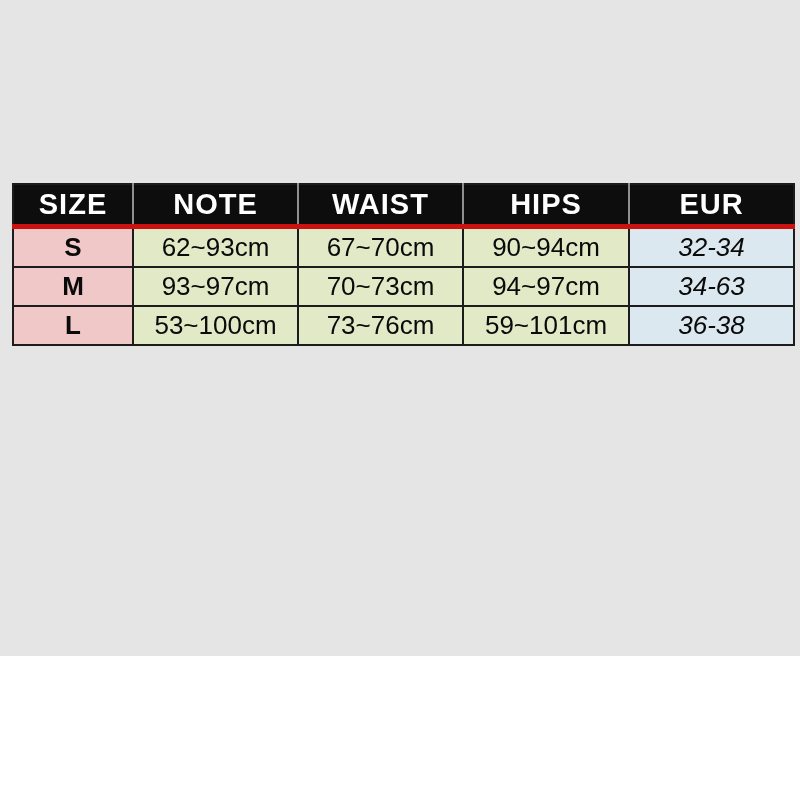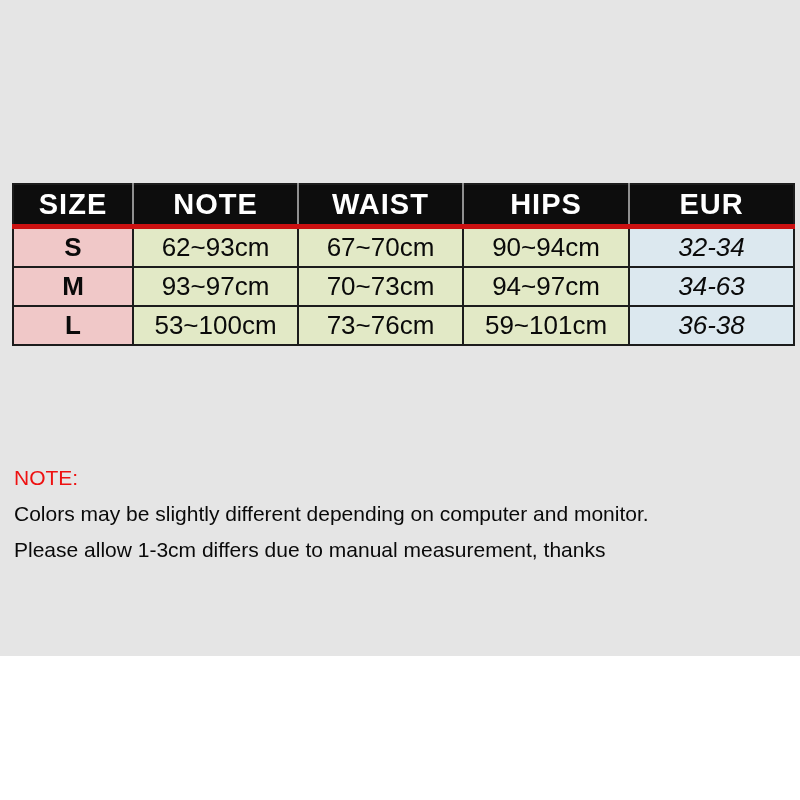--- a/index.html
+++ b/index.html
@@ -116,19 +116,14 @@
         <td class="col-size">L</td>
         <td class="col-measure">53~100cm</td>
         <td class="col-measure">73~76cm</td>
         <td class="col-measure">59~101cm</td>
         <td class="col-eur">36-38</td>
       </tr>
     </tbody>
   </table>
 
 
-  <div class="note-block">
-    <div class="note-label note-line">NOTE:</div>
-    <div class="note-line">Colors may be slightly different depending on computer and monitor.</div>
-    <div class="note-line">Please allow 1-3cm differs due to manual measurement, thanks</div>
-  </div>
 
 </div>
 
 </body></html>

